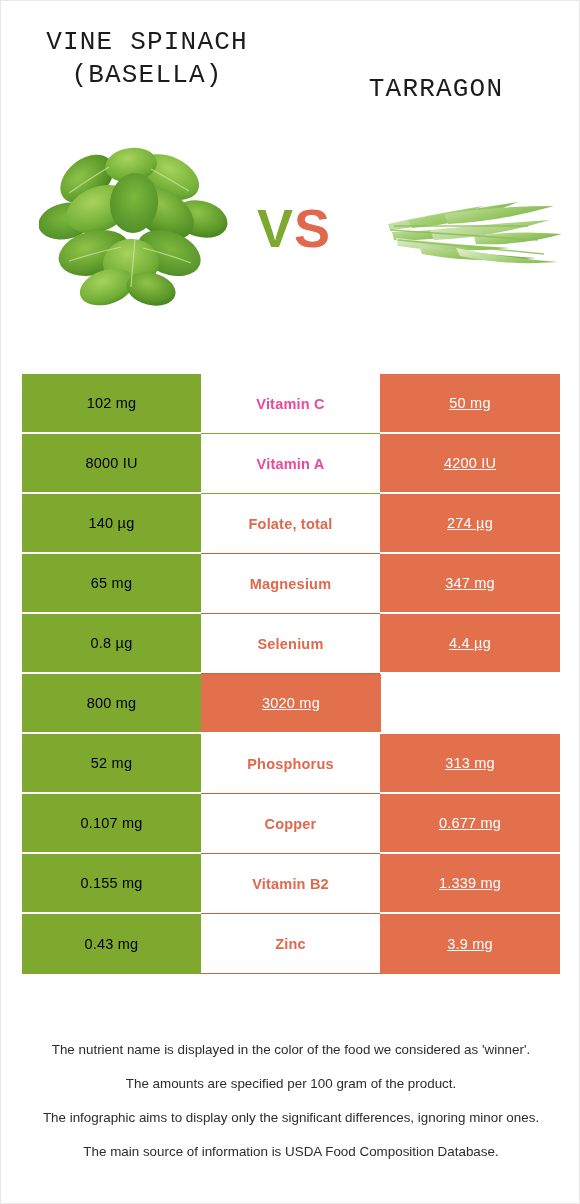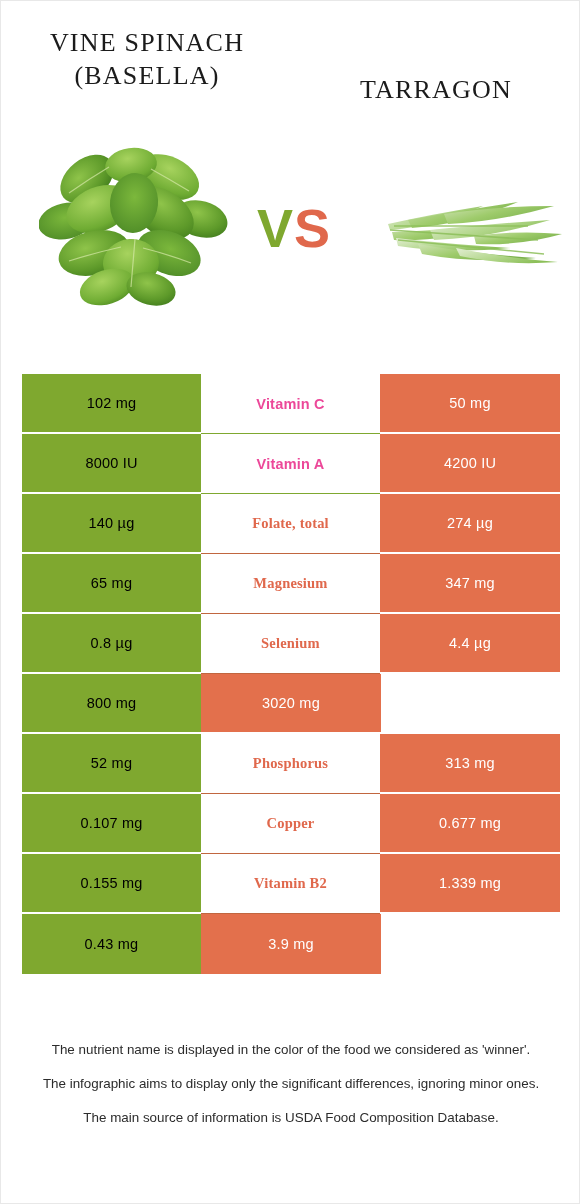--- a/index.html
+++ b/index.html
@@ -26,21 +26,21 @@
   }
   .food-title {
     position: absolute;
     text-align: center;
     color: #1b1b1b;
     font-weight: 300;
     letter-spacing: 1.2px;
     line-height: 33px;
     font-size: 26px;
     text-transform: uppercase;
-    font-family: Liberation Serif, serif;
+    font-family: Liberation Mono, monospace;
   }
   .food-title.left {
     left: 20px;
     top: 25px;
     width: 252px;
   }
   .food-title.right {
     left: 310px;
     top: 72px;
     width: 250px;
@@ -106,26 +106,27 @@
     width: 179px;
     background: #ffffff;
     font-weight: 700;
     font-size: 14.5px;
   }
   .cell-right {
     width: 180px;
     background: #E3704C;
     color: #ffffff;
     border-bottom: 2px solid #ffffff;
+    text-decoration: underline;
   }
   .row:last-child .cell-left,
   .row:last-child .cell-right { border-bottom: none; }
 
   .cell-mid.win-green { color: #ec4899; border-bottom: 1px solid #7FA82F; }
-  .cell-mid.win-orange { color: #E0684C; border-bottom: 1px solid #C1663F; font-family: Liberation Serif, serif; }
+  .cell-mid.win-orange { color: #E0684C; border-bottom: 1px solid #C1663F; }
   .row:last-child .cell-mid { border-bottom-width: 1px; }
 
   
   .footer {
     position: absolute;
     left: 20px;
     top: 1026px;
     width: 540px;
     text-align: center;
     color: #2c2c2c;
@@ -274,21 +275,23 @@
       <div class="cell cell-mid win-orange">Copper</div>
       <div class="cell cell-right">0.677 mg</div>
     </div>
     <div class="row">
       <div class="cell cell-left">0.155 mg</div>
       <div class="cell cell-mid win-orange">Vitamin B2</div>
       <div class="cell cell-right">1.339 mg</div>
     </div>
     <div class="row">
       <div class="cell cell-left">0.43 mg</div>
+      <div class="cell cell-mid win-orange">Zinc</div>
       <div class="cell cell-right">3.9 mg</div>
     </div>
   </div>
 
 <div class="footer">
   <p>The nutrient name is displayed in the color of the food we considered as 'winner'.</p>
+  <p>The amounts are specified per 100 gram of the product.</p>
   <p>The infographic aims to display only the significant differences, ignoring minor ones.</p>
   <p>The main source of information is USDA Food Composition Database.</p>
 </div>
 
 </body></html>

